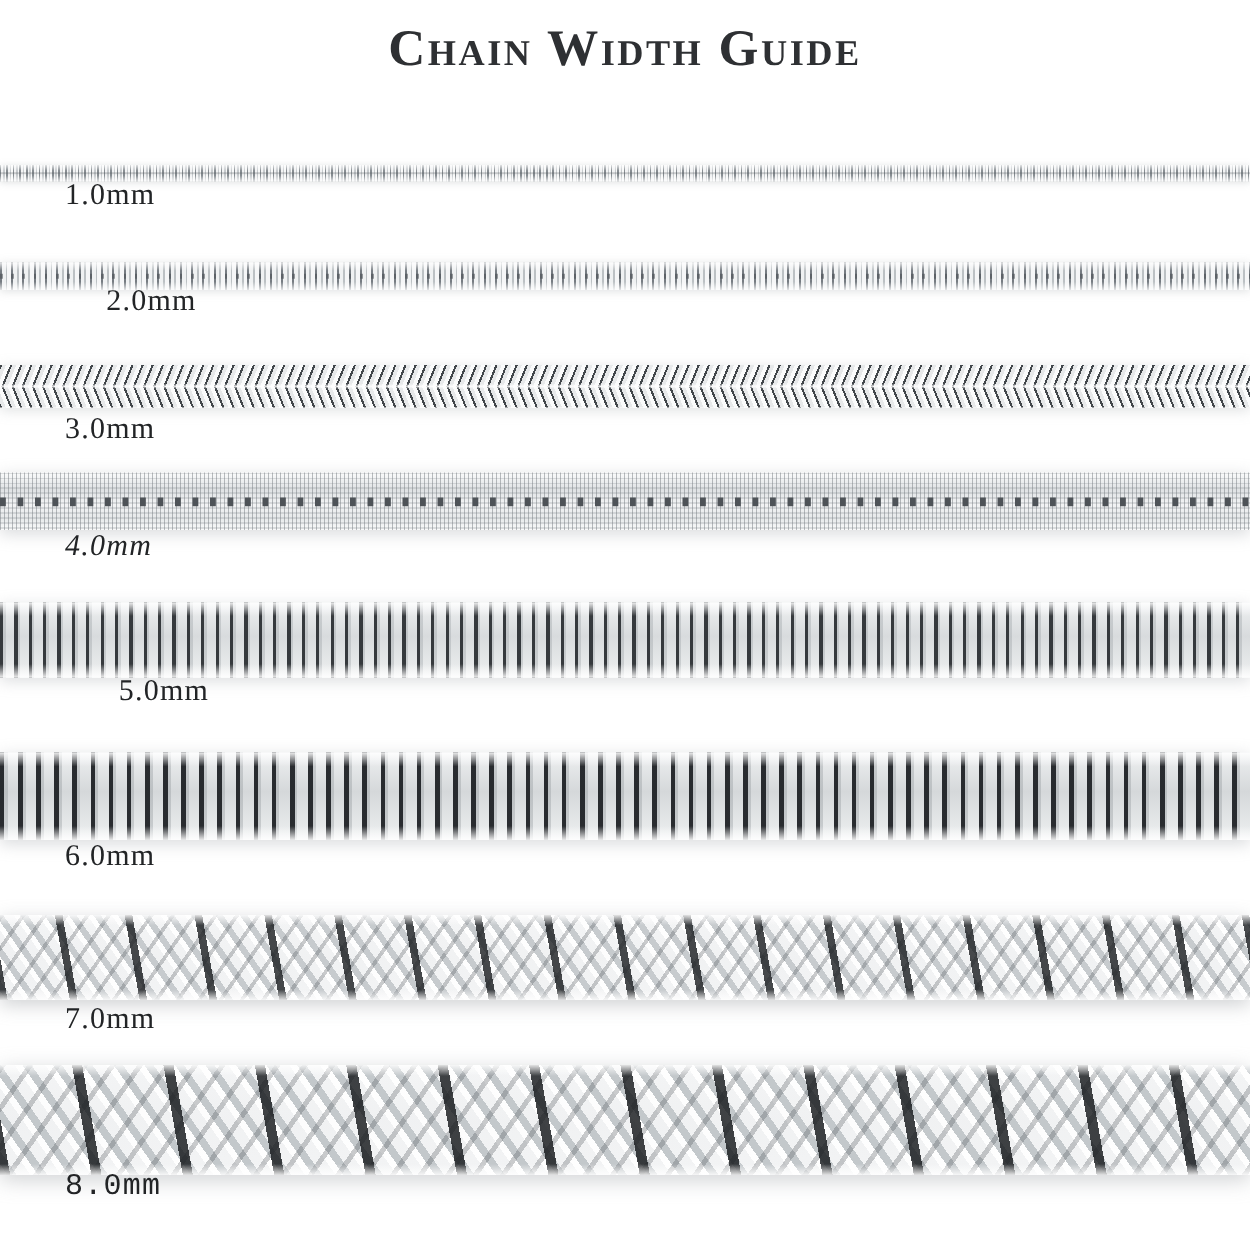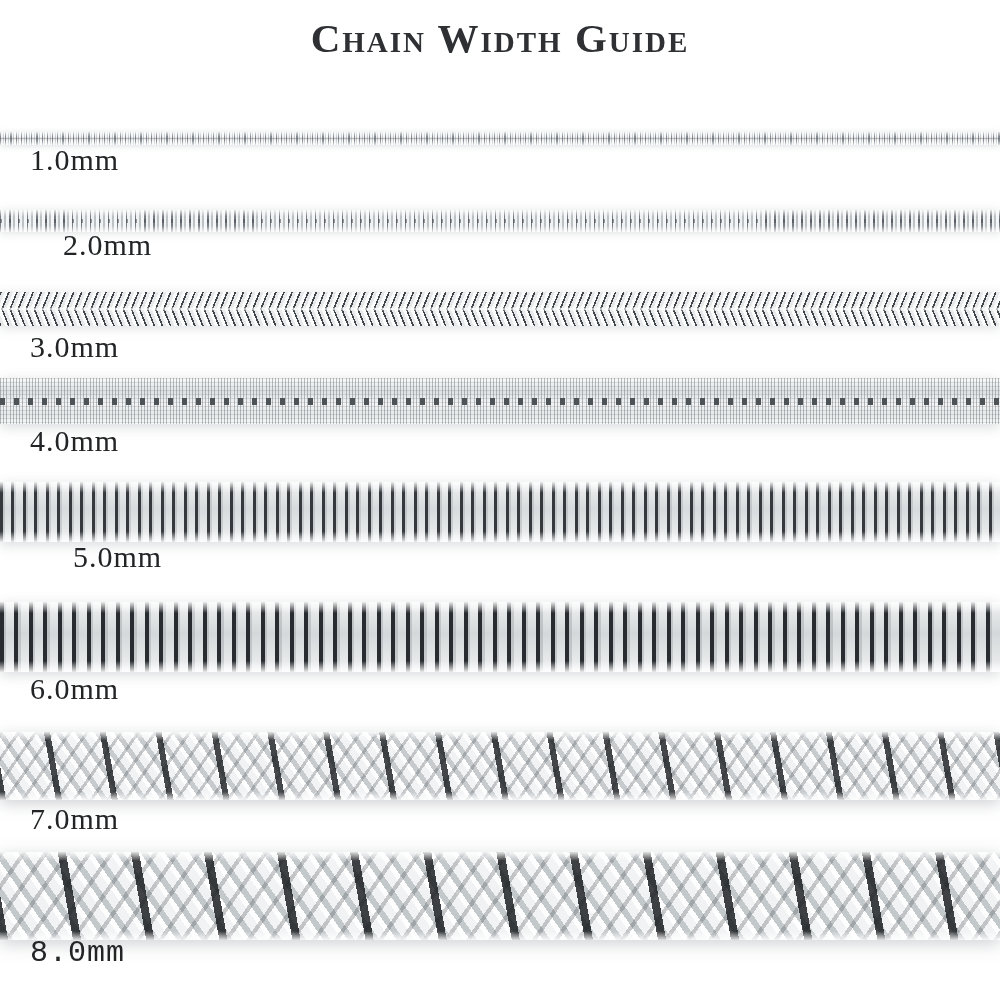--- a/index.html
+++ b/index.html
@@ -7,21 +7,21 @@
     position:relative;width:1000px;height:1000px;background:#ffffff;overflow:hidden;
     font-family:"Liberation Serif", serif;
   }
   .title{
     position:absolute;top:14px;left:0;width:100%;margin:0;
     text-align:center;font-variant:small-caps;font-weight:600;
     font-size:41px;letter-spacing:2px;color:#2e3033;
   }
   .band{position:absolute;left:0;right:0;}
   .size-label{
-    position:absolute;left:30px;font-size:30px;letter-spacing:1px;color:#222426;
+    position:absolute;left:52px;font-size:24px;letter-spacing:1px;color:#222426;
   }
 
   
   .c1{top:132px;height:13px;
     background-image:
       linear-gradient(180deg, rgba(255,255,255,.75) 0%, rgba(255,255,255,0) 35%, rgba(255,255,255,0) 65%, rgba(255,255,255,.75) 100%),
       linear-gradient(180deg, rgba(0,0,0,0) 40%, rgba(80,85,90,.35) 50%, rgba(0,0,0,0) 60%),
       repeating-linear-gradient(90deg, #878d92 0 1.2px, #f2f3f4 1.2px 2.8px, #c6cacd 2.8px 3.8px, #f8f9f9 3.8px 5.2px);
     box-shadow:0 1px 6px rgba(160,165,170,.35);
   }
@@ -93,21 +93,21 @@
     background-image:
       linear-gradient(180deg, rgba(255,255,255,.85) 0%, rgba(255,255,255,0) 10%, rgba(255,255,255,0) 90%, rgba(255,255,255,.85) 100%),
       repeating-linear-gradient(80deg, rgba(22,25,28,.82) 0 8px, rgba(22,25,28,0) 8px 72px),
       repeating-linear-gradient(125deg, rgba(80,85,90,.3) 0 4px, rgba(0,0,0,0) 4px 18px),
       repeating-linear-gradient(55deg, rgba(255,255,255,.95) 0 5px, #c3c8cb 5px 11px, rgba(243,244,245,.9) 11px 20px),
       linear-gradient(180deg, #f4f5f6 0%, #d6d9db 50%, #f0f1f2 100%);
     background-repeat:no-repeat, repeat, repeat, repeat, no-repeat;
     box-shadow:0 4px 16px rgba(150,155,160,.45);
   }
 
-  .l1{top:143px;} .l2{top:228px;margin-left:33px;} .l3{top:330px;} .l4{top:424px;}
+  .l1{top:143px;} .l2{top:228px;margin-left:33px;} .l3{top:330px;} .l4{top:424px;font-style:italic;}
   .l5{top:540px;margin-left:43px;} .l6{top:672px;} .l7{top:802px;text-align:right;} .l8{top:936px;font-family:Liberation Mono, monospace;}
 </style>
 </head>
 <body>
 
 <div class="page">
   <h1 class="title">Chain Width Guide</h1>
 
   <div>
     <div class="band c1"></div>

